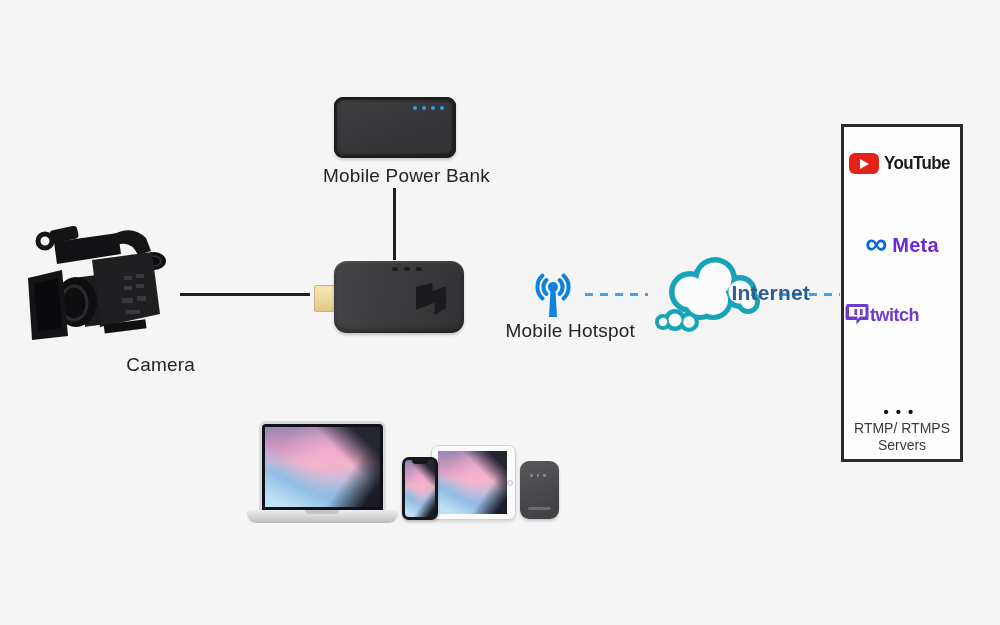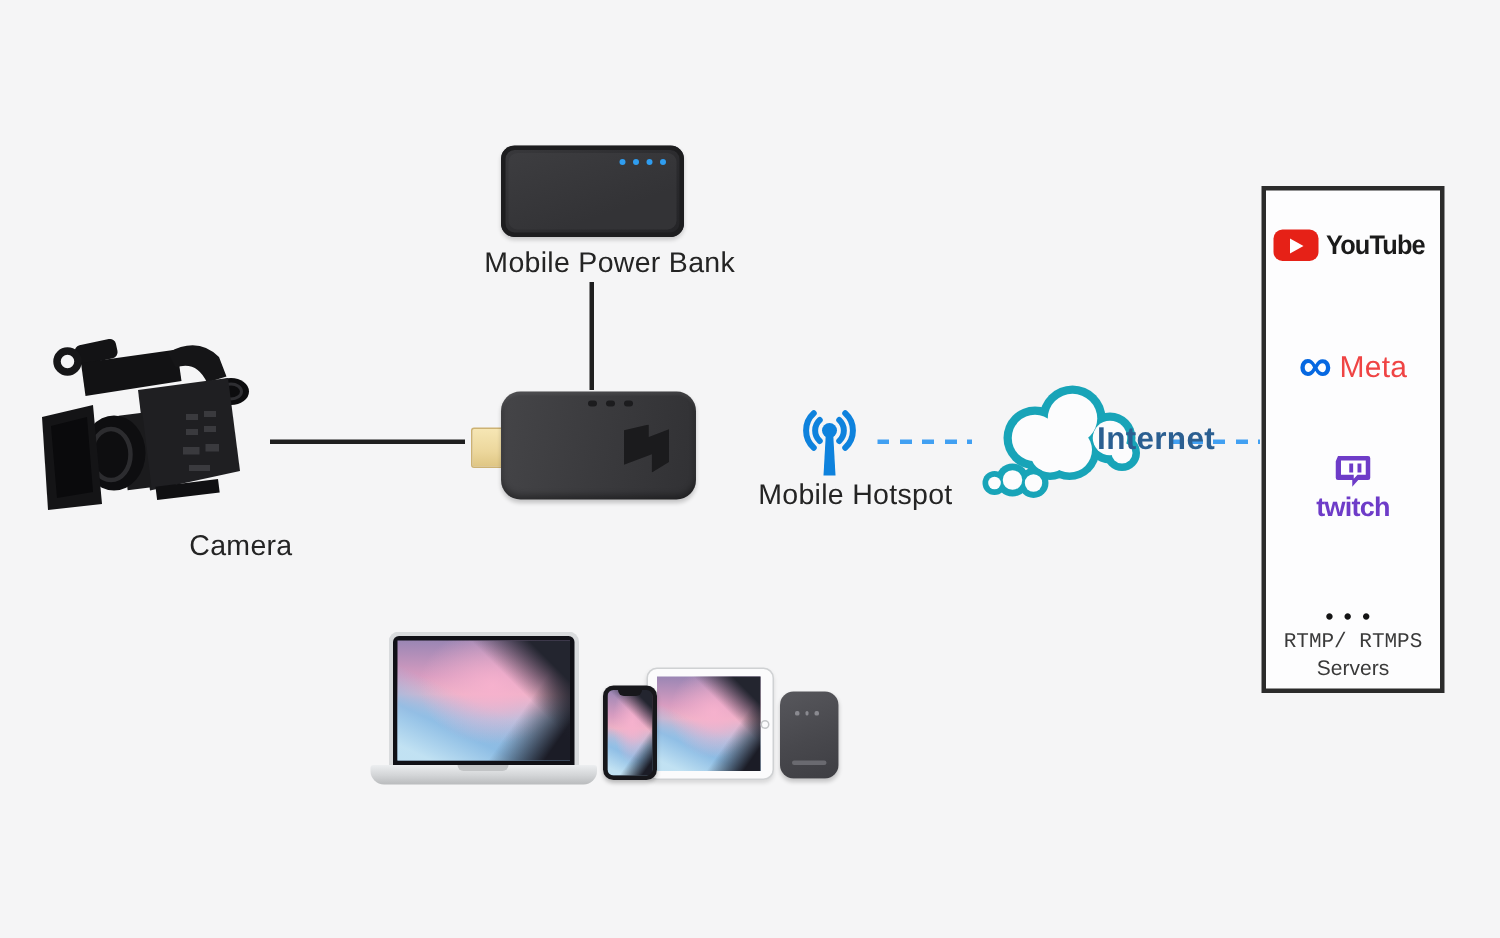--- a/index.html
+++ b/index.html
@@ -46,22 +46,22 @@
 
   
   .panel-box { position:absolute; left:841px; top:124px; width:122px; height:338px;
                background:#fdfdfe; border:3px solid #2b2b2b; }
   .brand-row { position:absolute; left:0; width:100%; display:flex; align-items:center; justify-content:center; gap:5px; }
   .yt-icon { width:30px; height:21px; background:#e62117; border-radius:6px; position:relative; }
   .yt-icon::after { content:""; position:absolute; left:11px; top:5.5px; border-left:9px solid #fff;
                     border-top:5px solid transparent; border-bottom:5px solid transparent; }
   .yt-text { font-size:18px; font-weight:bold; color:#1b1b1b; letter-spacing:-.6px; transform:scaleX(.94); transform-origin:left; }
   .meta-inf { font-size:31px; line-height:20px; font-weight:bold; color:#0668E1; position:relative; top:-2px; }
-  .meta-text { font-size:20px; font-weight:400; color:#ef4444; letter-spacing:.2px; }
-  .twitch-col { position:absolute; left:0; width:100%; display:flex; flex-direction:column; align-items:center; }
+  .meta-text { font-size:20px; font-weight:700; color:#6d28d9; letter-spacing:.2px; }
+  .twitch-col { position:absolute; left:0; width:100%; display:flex; flex-direction:row; align-items:center; }
   .twitch-text { font-size:18px; font-weight:800; color:#6e3cc8; letter-spacing:-.5px; margin-top:1px; }
   .dots-row { position:absolute; width:100%; text-align:center; font-size:15px; font-weight:bold;
               letter-spacing:7px; color:#141414; }
   .rtmp { position:absolute; width:100%; text-align:center; font-size:14px; color:#3a3a3a; line-height:17px; }
 
   
   .beach { background:
       linear-gradient(225deg,#23252f 0%,#23252f 14%,rgba(35,37,47,0) 34%),
       linear-gradient(305deg,#1b1c26 0%,#1b1c26 10%,rgba(27,28,38,0) 32%),
       radial-gradient(ellipse at 55% 38%,rgba(247,178,206,.95) 0%,rgba(247,178,206,0) 55%),
@@ -210,21 +210,21 @@
     <div class="twitch-col" style="top:176px;">
       <svg width="26" height="24" viewBox="0 0 26 24">
         <path d="M3,1 L23,1 A1.5,1.5 0 0 1 24.5,2.5 L24.5,15.5 A1.5,1.5 0 0 1 23,17 L16.5,17 L12.5,21.5 L12.5,17 L3,17 A1.5,1.5 0 0 1 1.5,15.5 L1.5,4.5 Z" fill="#6e3cc8"></path>
         <path d="M5,4 L21.5,4 L21.5,13.5 L16,13.5 L13.5,16.2 L13.5,13.5 L5,13.5 Z" fill="#ffffff"></path>
         <rect x="10.5" y="6" width="2.6" height="6" fill="#6e3cc8"></rect>
         <rect x="16" y="6" width="2.6" height="6" fill="#6e3cc8"></rect>
       </svg>
       <span class="twitch-text">twitch</span>
     </div>
     <div class="dots-row" style="top:276px;">•••</div>
-    <div class="rtmp" style="top:293px;font-family:Liberation Mono, monospace;">RTMP/ RTMPS</div>
+    <div class="rtmp" style="top:293px;">RTMP/ RTMPS</div>
     <div class="rtmp" style="top:310px;">Servers</div>
   </div>
 
   <div class="laptop-screen">
     <div class="beach"></div>
   </div>
   <div class="laptop-base"></div>
 
   <div class="tablet">
     <div class="beach"></div>

